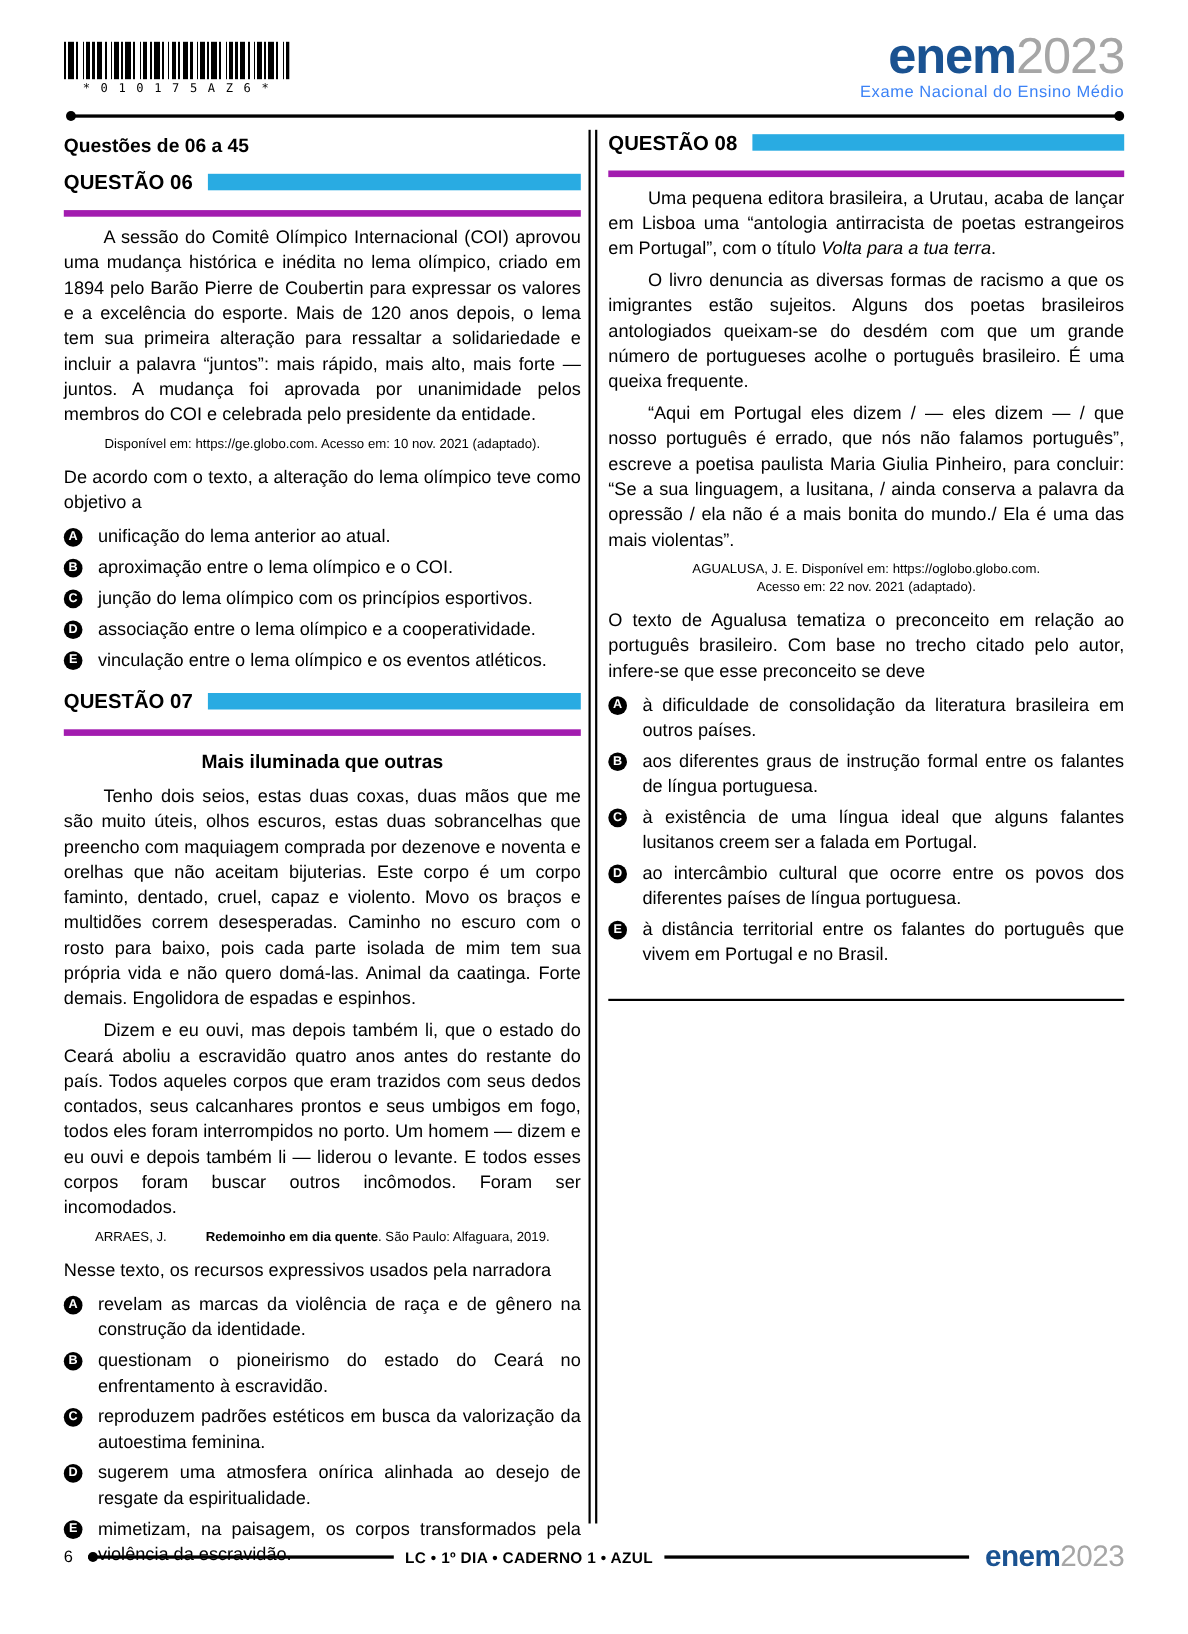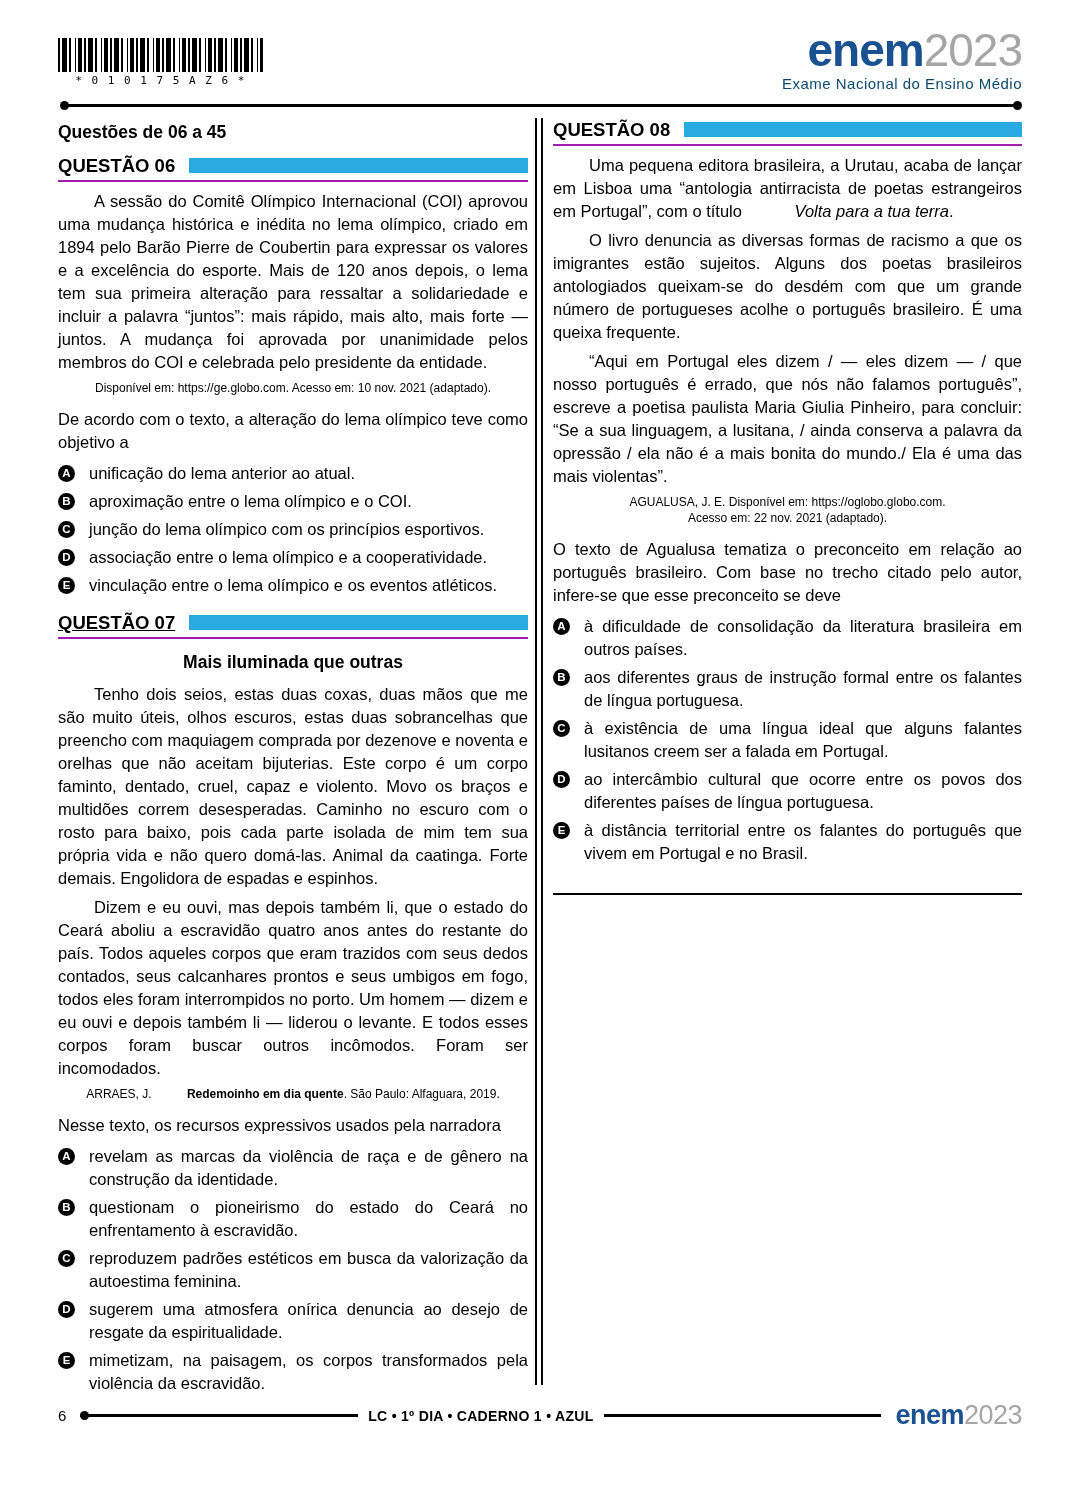--- a/index.html
+++ b/index.html
@@ -44,22 +44,22 @@
     position:absolute; left:535px; top:118px; height:1267px; width:8px;
     border-left:2px solid #000; border-right:2px solid #000;
   }
   .col { position:absolute; top:118px; font-size:16.5px; line-height:23px; }
   .col-left  { left:58px;  width:470px; }
   .col-right { left:553px; width:469px; }
 
   .section-title { font-weight:bold; font-size:17.5px; line-height:24px; margin:2px 0 10px; }
 
   .qheader {
-    display:flex; align-items:center; border-bottom:2px solid #a21caf;
-    padding-bottom:3px; margin-bottom:8px;
+    display:flex; align-items:center; border-bottom:6px solid #a21caf;
+    padding-bottom:14px; margin-bottom:8px;
   }
   .qheader .qlabel { font-weight:bold; font-size:18.5px; padding-right:14px; white-space:nowrap; }
   .qheader .qbar { flex:1; height:15px; }
 
   .qtitle { text-align:center; font-weight:bold; font-size:17.5px; margin:12px 0 9px; }
 
   .para { text-align:justify; text-indent:36px; margin-bottom:6px; }
   .source { font-size:12px; line-height:16px; text-align:center; margin:2px 0 12px; }
   .stem { text-align:justify; margin:4px 0 8px; }
 
@@ -67,21 +67,21 @@
   .olet {
     flex:0 0 auto; width:17px; height:17px; margin:3px 14px 0 0;
     background:#000; color:#fff; border-radius:50%;
     font-size:11.5px; font-weight:bold; line-height:17px; text-align:center;
   }
   .otext { flex:1; text-align:justify; }
 
   .end-rule { border-top:2px solid #000; margin-top:28px; width:100%; }
 
   .b { font-weight:bold;margin-left:32px; }
-  .i { font-style:italic;margin-left:48px; }
+  .i { font-style:italic; }
 
   
   .footer {
     position:absolute; left:58px; right:58px; top:1402px;
     display:flex; align-items:center;
   }
   .page-num { font-size:15px; margin-right:14px; }
   .fline { flex:1; height:3px; background:#000; position:relative; }
   .fline.first::before {
     content:""; position:absolute; left:0; top:-3px;
@@ -95,21 +95,21 @@
 
 <div class="barcode-wrap">
   <div class="barcode"></div>
   <div class="barcode-text">* 0 1 0 1 7 5 A Z 6 *</div>
 </div>
 
 <div class="logo">
   <div class="logo-word">
     <span class="logo-enem" style="color:#1A5291;">enem</span><span style="color:#A6A6A6;">2023</span>
   </div>
-  <div class="logo-sub" style="color:#0c4a6e;">Exame Nacional do Ensino Médio</div>
+  <div class="logo-sub" style="color:#3b82f6;">Exame Nacional do Ensino Médio</div>
 </div>
 
 <div class="hrule">
   <span class="dot-l"></span>
   <span class="dot-r"></span>
 </div>
 
 <div class="divider"></div>
 
 <div class="col col-left">
@@ -141,21 +141,21 @@
   </div>
   <div class="option">
     <span class="olet">D</span>
     <span class="otext">associação entre o lema olímpico e a cooperatividade.</span>
   </div>
   <div class="option">
     <span class="olet">E</span>
     <span class="otext">vinculação entre o lema olímpico e os eventos atléticos.</span>
   </div>
 
-  <div class="qheader" style="margin-top:14px;text-decoration:underline;">
+  <div class="qheader" style="margin-top:14px;">
     <span class="qlabel">QUESTÃO 07</span>
     <span class="qbar" style="background:#29ABE2;"></span>
   </div>
 
   <div class="qtitle">Mais iluminada que outras</div>
   <p class="para">Tenho dois seios, estas duas coxas, duas mãos que me são muito úteis, olhos escuros, estas duas sobrancelhas que preencho com maquiagem comprada por dezenove e noventa e orelhas que não aceitam bijuterias. Este corpo é um corpo faminto, dentado, cruel, capaz e violento. Movo os braços e multidões correm desesperadas. Caminho no escuro com o rosto para baixo, pois cada parte isolada de mim tem sua própria vida e não quero domá-las. Animal da caatinga. Forte demais. Engolidora de espadas e espinhos.</p>
   <p class="para">Dizem e eu ouvi, mas depois também li, que o estado do Ceará aboliu a escravidão quatro anos antes do restante do país. Todos aqueles corpos que eram trazidos com seus dedos contados, seus calcanhares prontos e seus umbigos em fogo, todos eles foram interrompidos no porto. Um homem — dizem e eu ouvi e depois também li — liderou o levante. E todos esses corpos foram buscar outros incômodos. Foram ser incomodados.</p>
 
   <div class="source"><span>ARRAES, J. </span><span class="b">Redemoinho em dia quente</span><span>. São Paulo: Alfaguara, 2019.</span></div>
 
@@ -168,21 +168,21 @@
   <div class="option">
     <span class="olet">B</span>
     <span class="otext">questionam o pioneirismo do estado do Ceará no enfrentamento à escravidão.</span>
   </div>
   <div class="option">
     <span class="olet">C</span>
     <span class="otext">reproduzem padrões estéticos em busca da valorização da autoestima feminina.</span>
   </div>
   <div class="option">
     <span class="olet">D</span>
-    <span class="otext">sugerem uma atmosfera onírica denuncia ao desejo de resgate da espiritualidade.</span>
+    <span class="otext">sugerem uma atmosfera onírica alinhada ao desejo de resgate da espiritualidade.</span>
   </div>
   <div class="option">
     <span class="olet">E</span>
     <span class="otext">mimetizam, na paisagem, os corpos transformados pela violência da escravidão.</span>
   </div>
 </div>
 
 <div class="col col-right">
 
   <div class="qheader">

